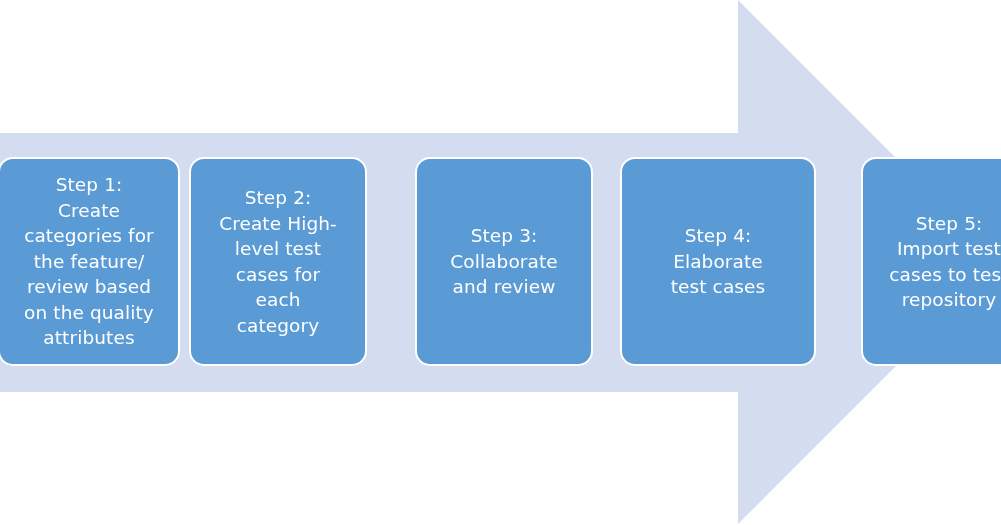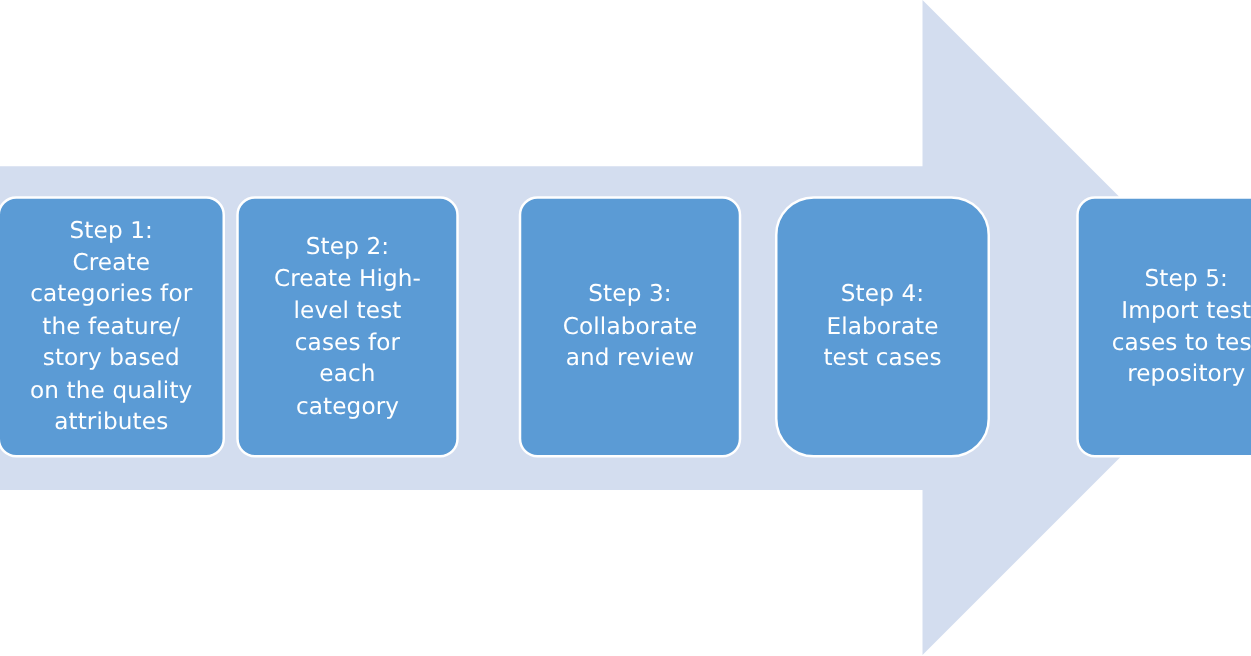--- a/index.html
+++ b/index.html
@@ -39,21 +39,21 @@
     background: #5B9BD5;
     border: 2px solid #ffffff;
     box-sizing: border-box;
     display: flex;
     align-items: center;
     justify-content: center;
   }
   .step-box-1 { left: -2px;  width: 182px; }
   .step-box-2 { left: 189px; width: 178px; }
   .step-box-3 { left: 415px; width: 178px; }
-  .step-box-4 { left: 620px; width: 172px; border-radius: 31px; }
+  .step-box-4 { left: 620px; width: 196px; }
   .step-box-5 { left: 814px; width: 176px; margin-left: 47px; }
 
   .step-label {
     color: #ffffff;
     font-size: 18.5px;
     line-height: 25.5px;
     text-align: center;
     padding: 0 5px;
     white-space: pre-line;
     letter-spacing: 0.1px;
@@ -69,21 +69,21 @@
     <polygon points="0,133 738,133 738,0 1000,262 738,524 738,392 0,392" fill="#D3DDEF"></polygon>
   </svg>
 
   <div id="steps-layer">
 
     <div class="step-box step-box-1">
       <span class="step-label">Step 1:
 Create
 categories for
 the feature/
-story based
+review based
 on the quality
 attributes</span>
     </div>
 
     <div class="step-box step-box-2">
       <span class="step-label">Step 2:
 Create High-
 level test
 cases for
 each

